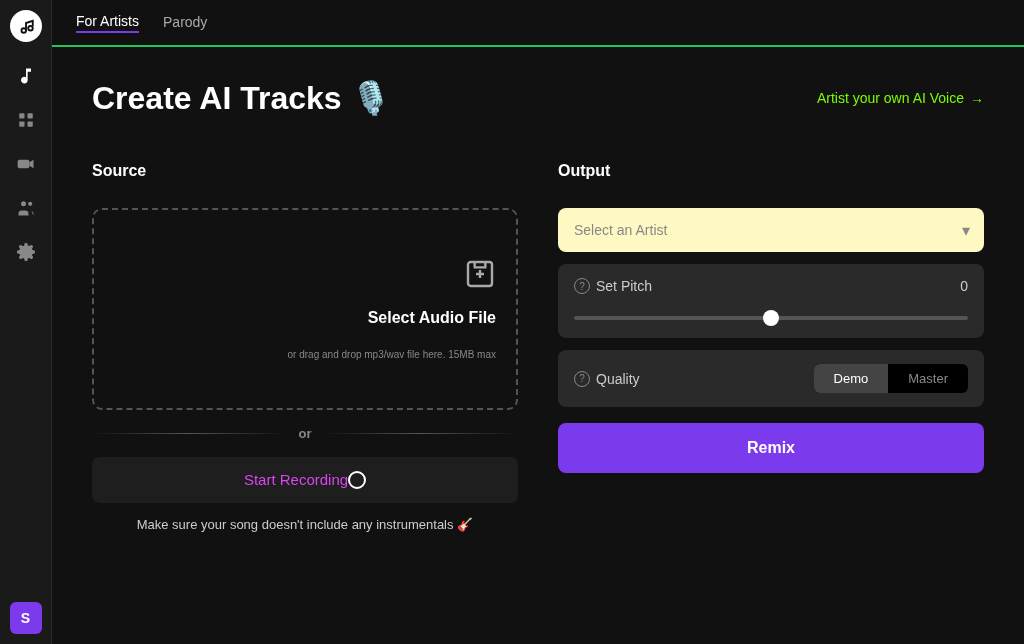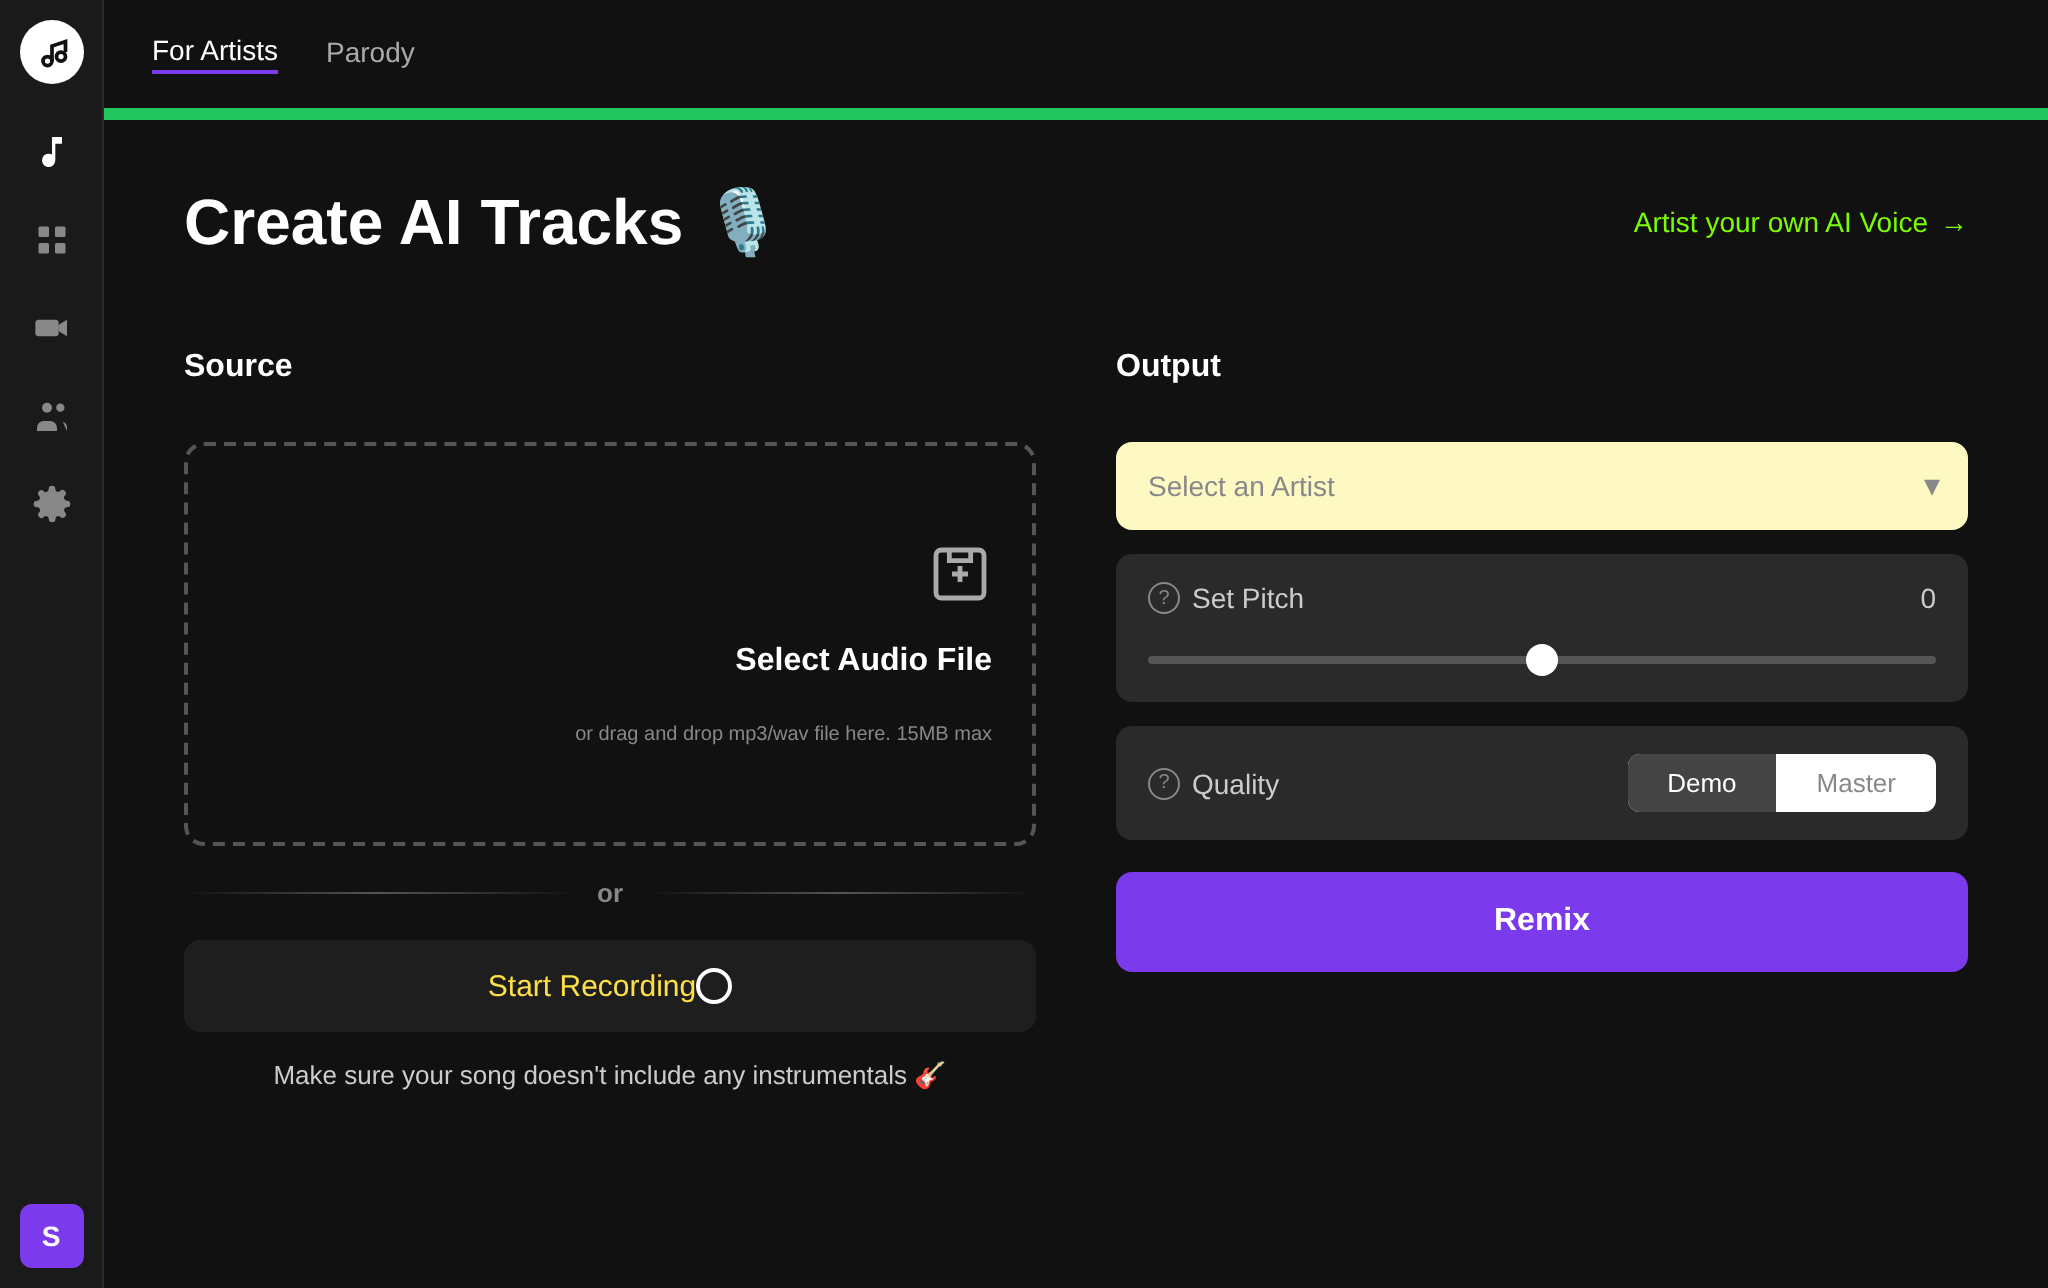--- a/index.html
+++ b/index.html
@@ -70,22 +70,22 @@
       display: flex;
       flex-direction: column;
       overflow: hidden;
     }
 
     
     .topnav {
       display: flex;
       align-items: center;
       padding: 0 24px;
-      height: 60px;
-      border-bottom: 6px solid #22c55e;
+      height: 47px;
+      border-bottom: 2px solid #22c55e;
       gap: 24px;
       flex-shrink: 0;
     }
     .topnav-item {
       font-size: 14px;
       color: #aaa;
       cursor: pointer;
       padding-bottom: 2px;
     }
     .topnav-item.active {
@@ -185,26 +185,25 @@
       font-size: 13px;
       color: #888;
     }
 
     .record-btn {
       width: 100%;
       padding: 14px;
       background: #1e1e1e;
       border: none;
       border-radius: 8px;
-      color: #fde047;
+      color: #d946ef;
       font-size: 15px;
       font-weight: 500;
       cursor: pointer;
       display: flex;
-      align-items: center;
       justify-content: center;
       transition: background 0.2s;
     }
 
     .record-icon {
       width: 18px;
       height: 18px;
       border: 2px solid #fff;
       border-radius: 50%;
     }
@@ -311,21 +310,21 @@
     }
     .quality-label {
       display: flex;
       align-items: center;
       gap: 6px;
       font-size: 14px;
       color: #ccc;
     }
     .quality-toggle {
       display: flex;
-      background: #ffffff;
+      background: #000000;
       border-radius: 6px;
       overflow: hidden;
     }
     .quality-btn {
       padding: 7px 20px;
       font-size: 13px;
       border: none;
       background: transparent;
       color: #888;
       cursor: pointer;

